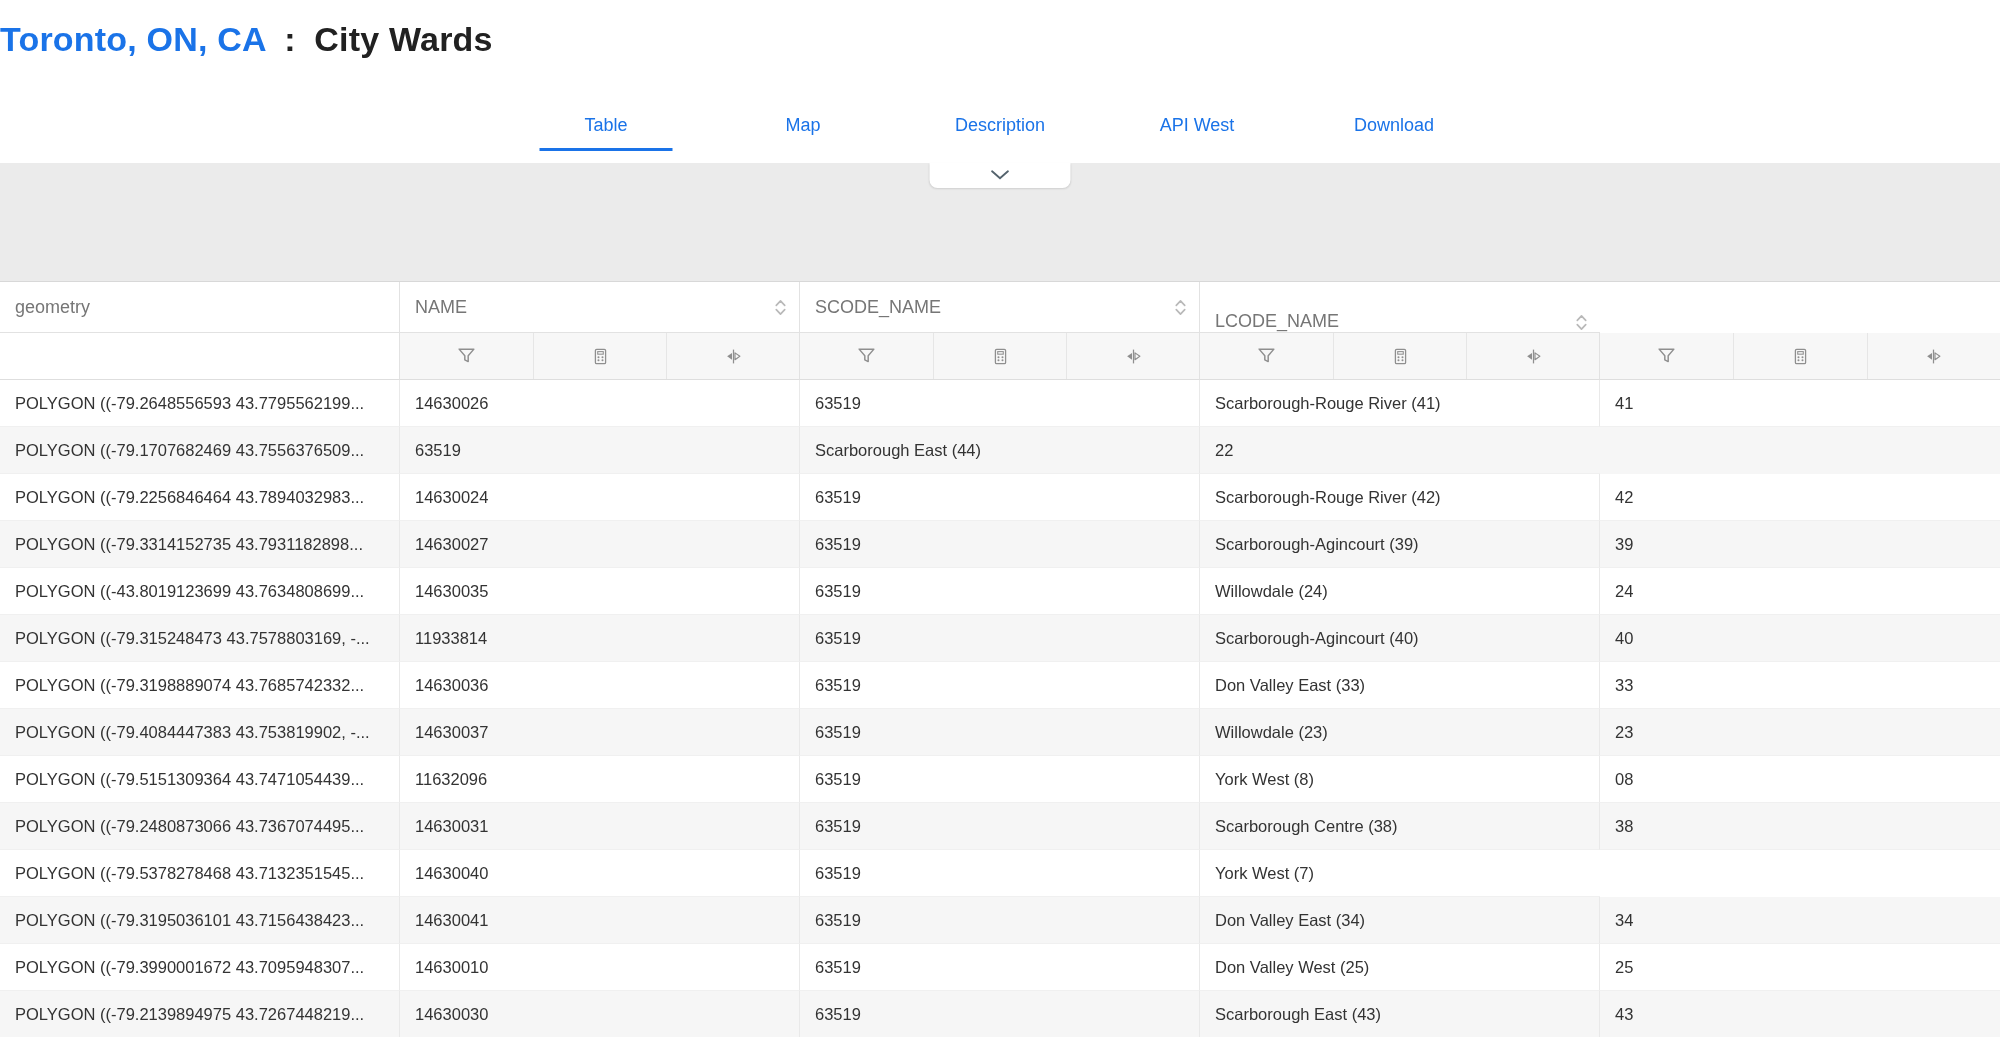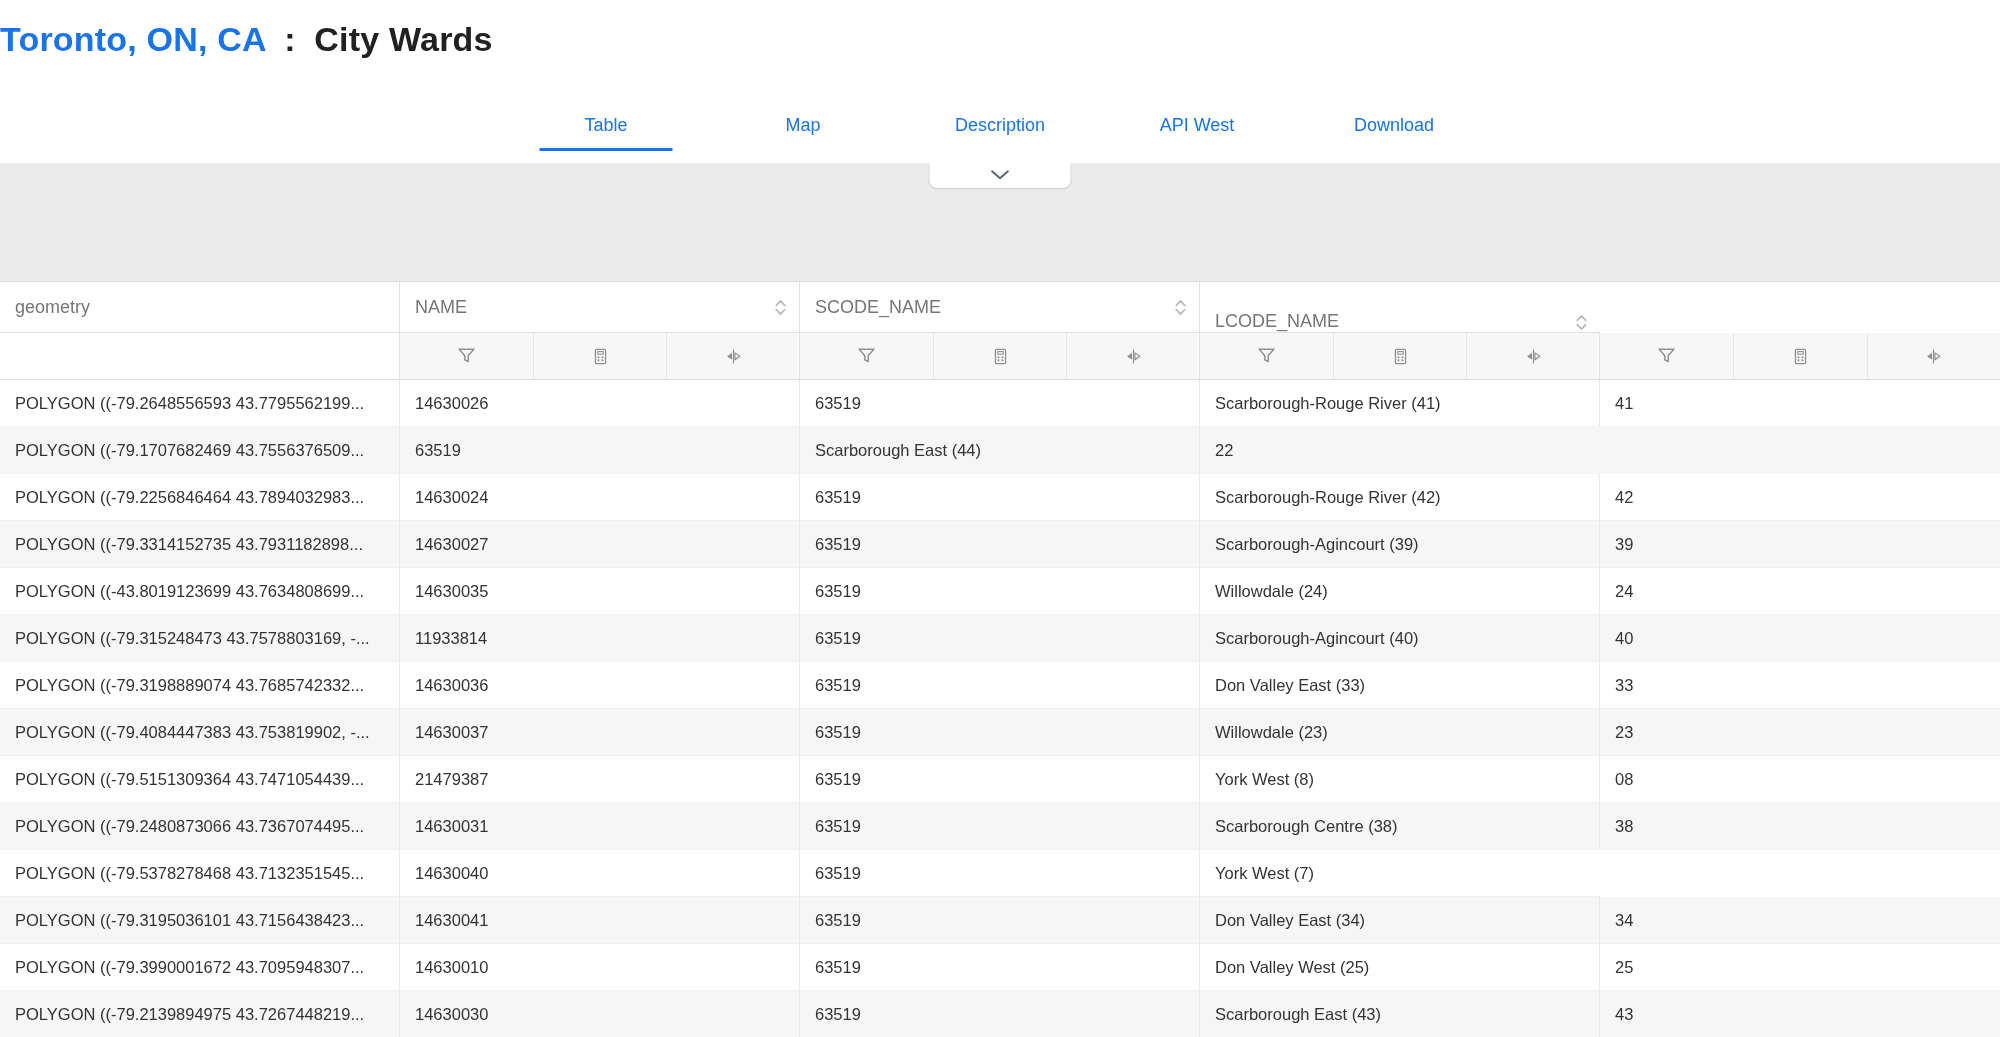--- a/index.html
+++ b/index.html
@@ -296,21 +296,21 @@
         </div>
         <div class="grid row">
           <div class="td">POLYGON ((-79.4084447383 43.753819902, -...</div>
           <div class="td">14630037</div>
           <div class="td">63519</div>
           <div class="td">Willowdale (23)</div>
           <div class="td">23</div>
         </div>
         <div class="grid row">
           <div class="td">POLYGON ((-79.5151309364 43.7471054439...</div>
-          <div class="td">21479387</div>
+          <div class="td">11632096</div>
           <div class="td">63519</div>
           <div class="td">York West (8)</div>
           <div class="td">08</div>
         </div>
         <div class="grid row">
           <div class="td">POLYGON ((-79.2480873066 43.7367074495...</div>
           <div class="td">14630031</div>
           <div class="td">63519</div>
           <div class="td">Scarborough Centre (38)</div>
           <div class="td">38</div>

